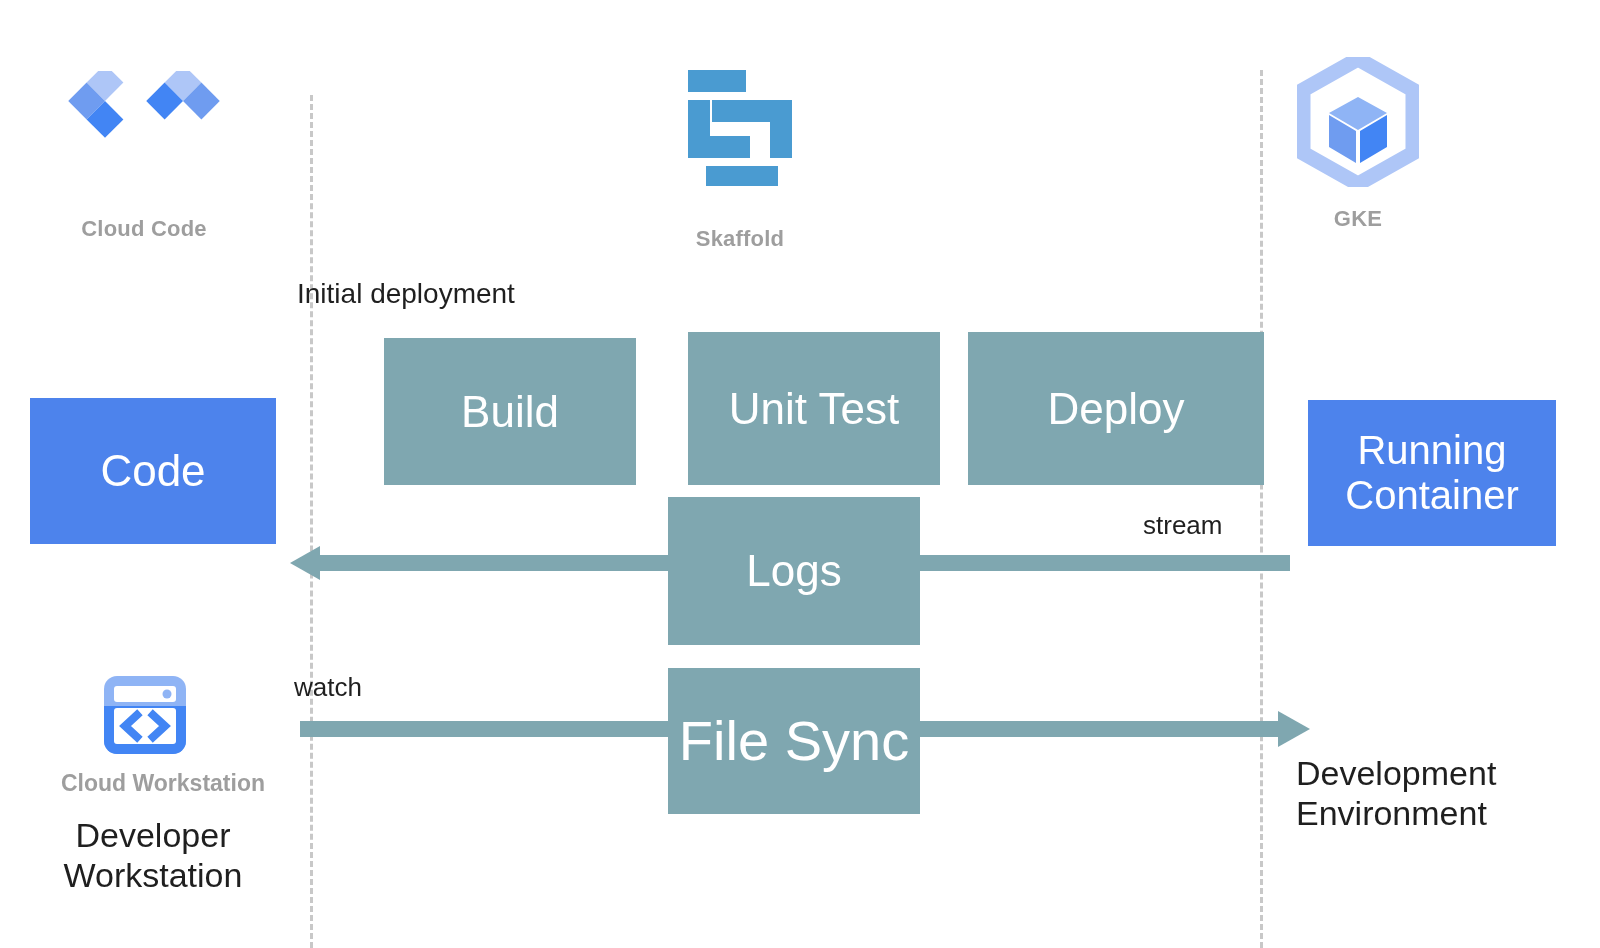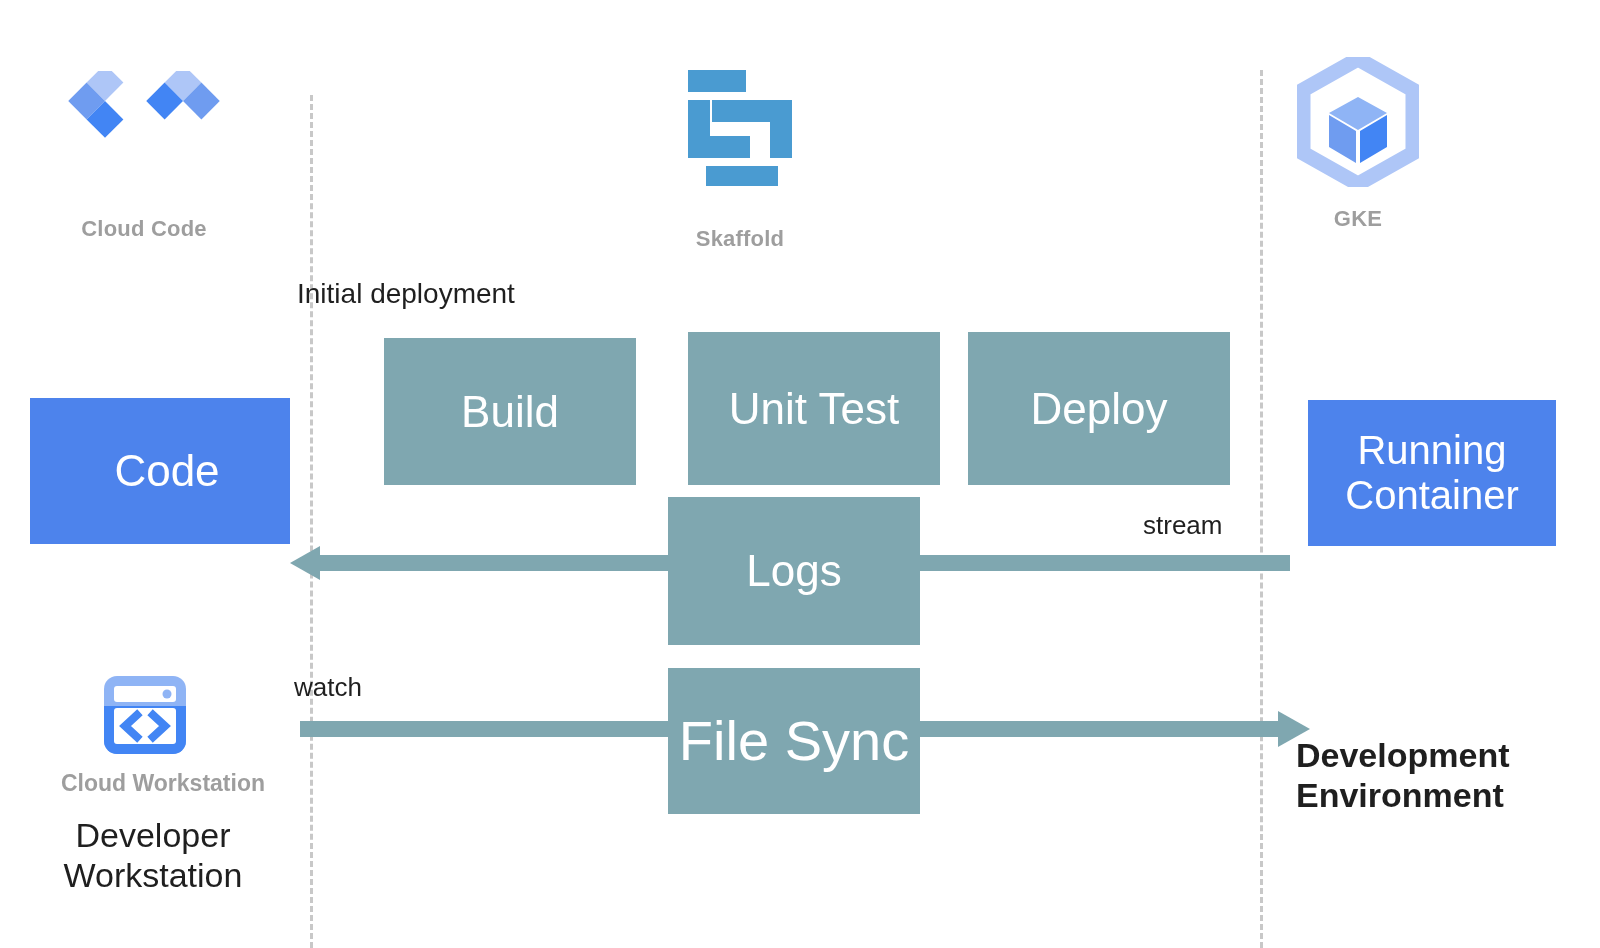--- a/index.html
+++ b/index.html
@@ -56,24 +56,24 @@
     align-items: center;
     justify-content: center;
     color: #ffffff;
     font-weight: 400;
     line-height: 1.12;
     text-align: center;
   }
   .box.teal { background: #7fa7b0; }
   .box.blue { background: #4d83ec; }
 
-  #box-code            { left: 30px;   top: 398px; width: 246px; height: 146px; font-size: 44px; padding-left: 14px; }
+  #box-code            { left: 30px;   top: 398px; width: 246px; height: 146px; font-size: 44px; }
   #box-build           { left: 384px;  top: 338px; width: 252px; height: 147px; font-size: 44px; }
   #box-unittest        { left: 668px;  top: 332px; width: 252px; height: 153px; font-size: 44px; margin-left: 20px; }
-  #box-deploy          { left: 968px;  top: 332px; width: 262px; height: 153px; font-size: 44px; }
+  #box-deploy          { left: 968px;  top: 332px; width: 296px; height: 153px; font-size: 44px; }
   #box-logs            { left: 668px;  top: 497px; width: 252px; height: 148px; font-size: 44px; }
   #box-filesync        { left: 668px;  top: 668px; width: 252px; height: 146px; font-size: 56px; }
   #box-running-container { left: 1308px; top: 400px; width: 248px; height: 146px; font-size: 40px; align-items: center; }
 
   
   .arrow-svg { position: absolute; overflow: visible; }
   #arrow-stream   { left: 290px; top: 540px; width: 1000px; height: 46px; }
   #arrow-filesync { left: 300px; top: 706px; width: 1010px; height: 46px; }
 
   
@@ -87,21 +87,21 @@
   #label-watch              { left: 294px;  top: 672px; font-size: 26px; }
 
   .big-label {
     position: absolute;
     color: #1f1f1f;
     font-size: 34px;
     line-height: 1.17;
     text-align: center;
   }
   #label-developer-workstation { left: 24px;  top: 816px; width: 258px; }
-  #label-dev-environment       { left: 1296px; top: 736px; width: 270px; text-align: left; font-weight: bold; }
+  #label-dev-environment       { left: 1296px; top: 754px; width: 270px; text-align: left; }
 
   #label-cloud-workstation {
     position: absolute;
     left: 24px; top: 770px; width: 278px;
     text-align: center;
     font-size: 23px;
     font-weight: bold;
     color: #9e9e9e;
   }
   #icon-cloud-workstation { position: absolute; left: 100px; top: 670px; width: 90px; height: 90px; }

